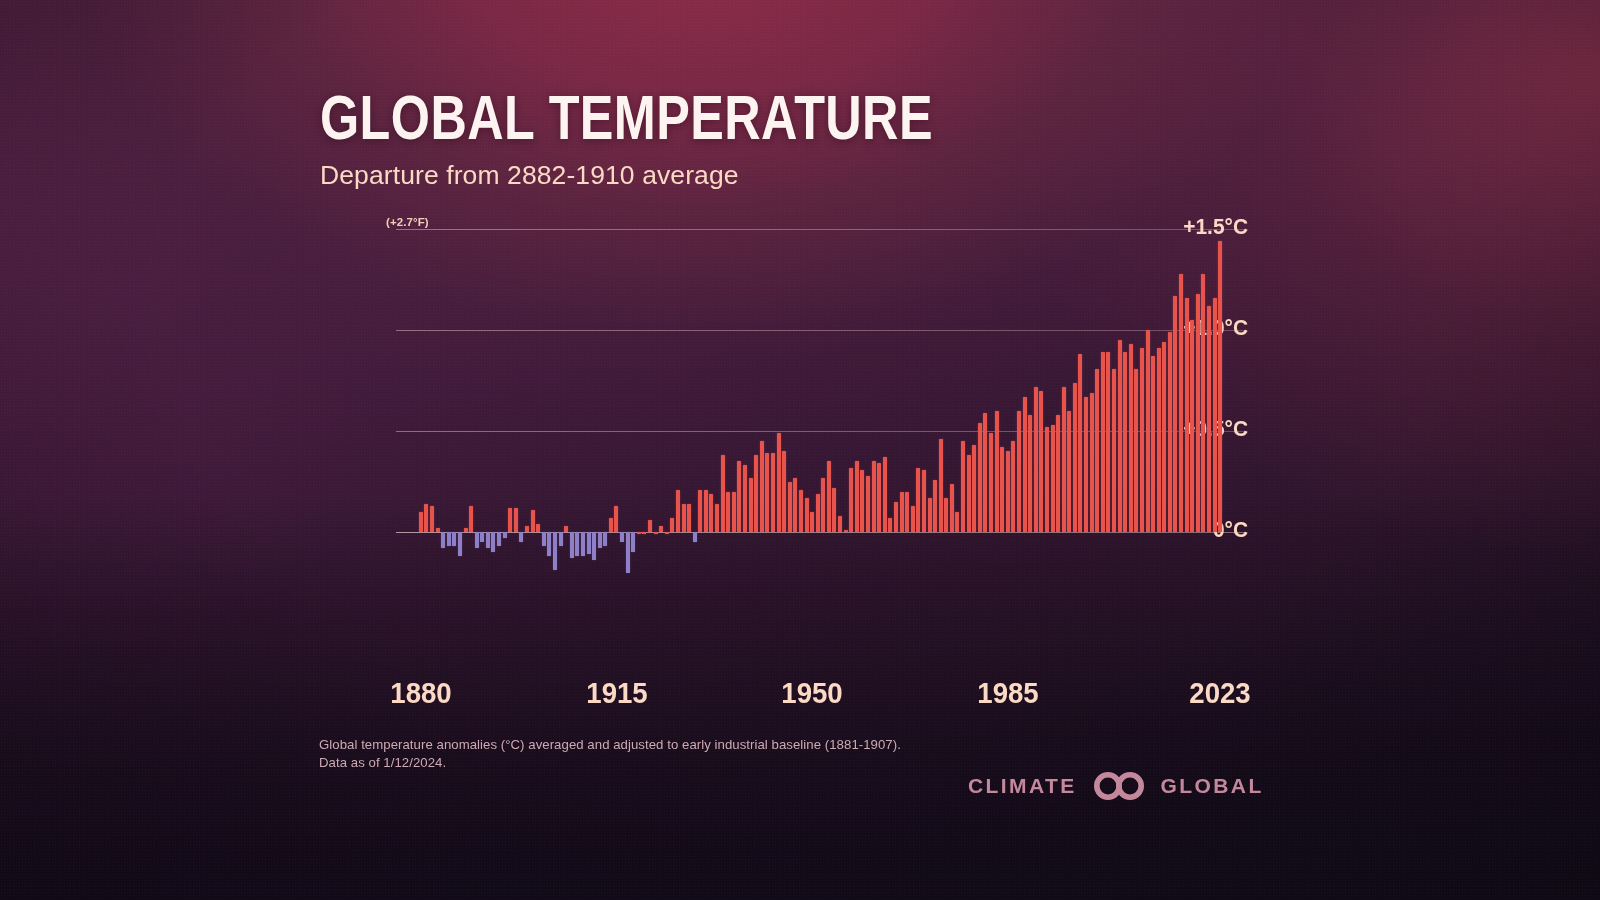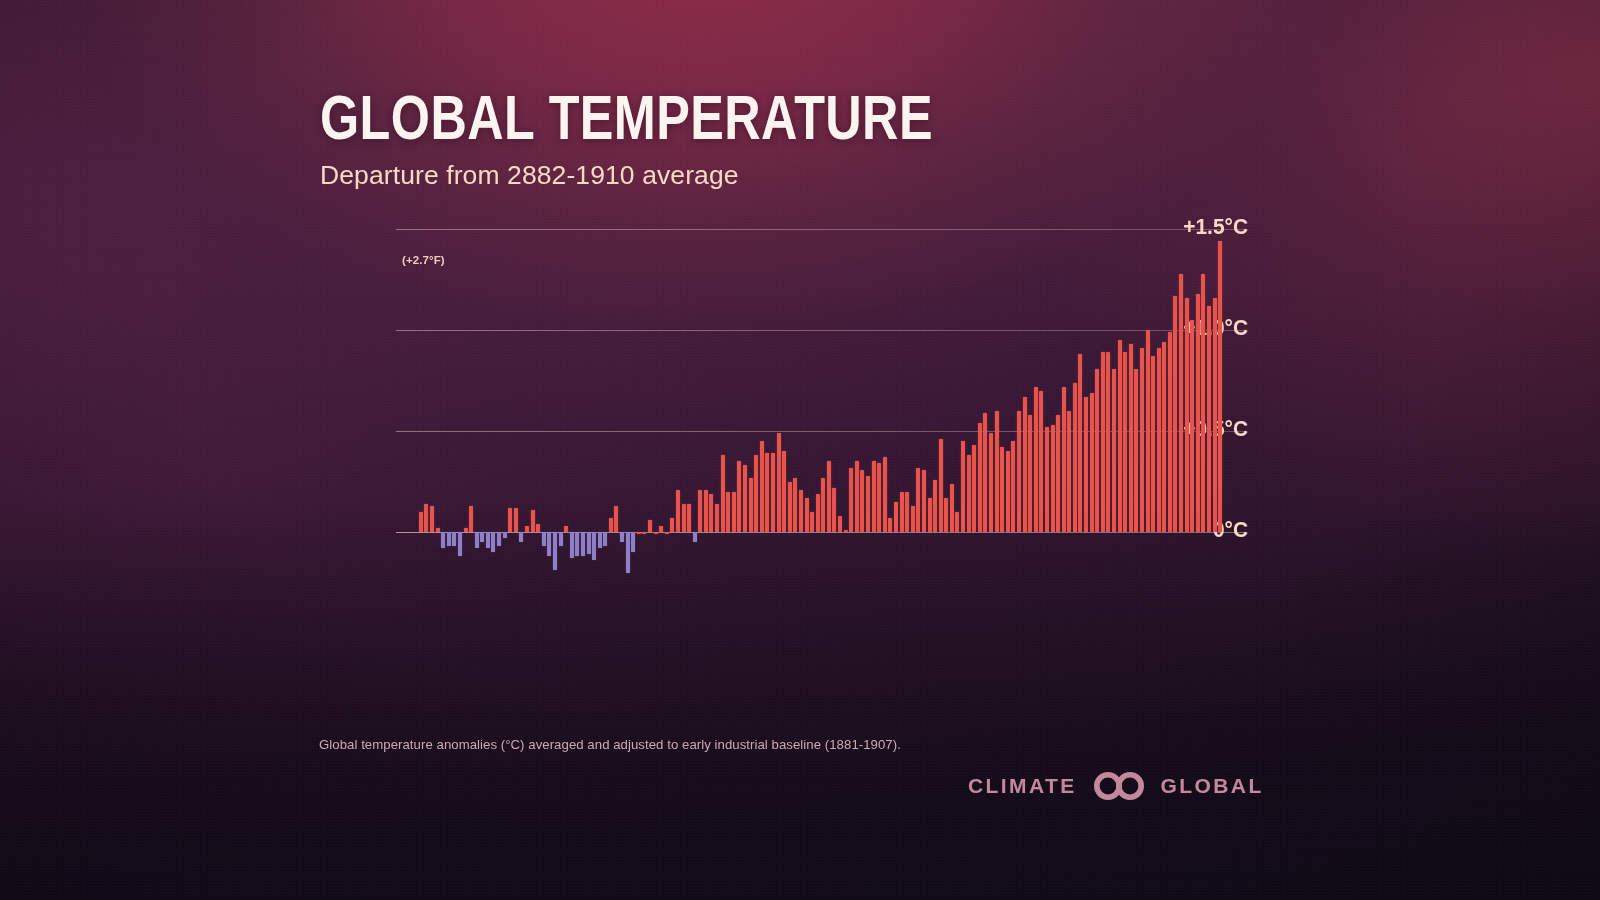--- a/index.html
+++ b/index.html
@@ -161,21 +161,21 @@
         <div class="gridline" style="top: 24.2px;"></div>
         <div class="gridline" style="top: 125.2px;"></div>
         <div class="gridline" style="top: 226.2px;"></div>
         <div class="gridline zero" style="top: 327.1px;"></div>
       </div>
     <div id="ylabels">
         <div class="ylabel" style="top: 9.23188px;">+1.5°C</div>
         <div class="ylabel" style="top: 110.198px;">+1.0°C</div>
         <div class="ylabel" style="top: 211.164px;">+0.5°C</div>
         <div class="ylabel" style="top: 312.13px;">0°C</div>
-        <div class="ftag" style="left: 84px; top: 11.2319px; margin-top: 38px;">(+2.7°F)</div>
+        <div class="ftag" style="left: 68px; top: 11.2319px;">(+2.7°F)</div>
       </div>
     <div id="plot">
         <div class="bar warm" title="1880: +0.10°C" style="left: 0.8px; top: 306.94px; height: 20.19px;"></div>
         <div class="bar warm" title="1881: +0.14°C" style="left: 6.39px; top: 298.86px; height: 28.27px;"></div>
         <div class="bar warm" title="1882: +0.13°C" style="left: 11.98px; top: 300.88px; height: 26.25px;"></div>
         <div class="bar warm" title="1883: +0.02°C" style="left: 17.57px; top: 323.09px; height: 4.04px;"></div>
         <div class="bar cool" title="1884: -0.08°C" style="left: 23.16px; top: 327.13px; height: 16.15px;"></div>
         <div class="bar cool" title="1885: -0.07°C" style="left: 28.75px; top: 327.13px; height: 14.14px;"></div>
         <div class="bar cool" title="1886: -0.07°C" style="left: 34.34px; top: 327.13px; height: 14.14px;"></div>
         <div class="bar cool" title="1887: -0.12°C" style="left: 39.93px; top: 327.13px; height: 24.23px;"></div>
@@ -311,23 +311,31 @@
         <div class="bar warm" title="2017: +1.16°C" style="left: 766.66px; top: 92.89px; height: 234.24px;"></div>
         <div class="bar warm" title="2018: +1.05°C" style="left: 772.25px; top: 115.1px; height: 212.03px;"></div>
         <div class="bar warm" title="2019: +1.18°C" style="left: 777.84px; top: 88.85px; height: 238.28px;"></div>
         <div class="bar warm" title="2020: +1.28°C" style="left: 783.43px; top: 68.66px; height: 258.47px;"></div>
         <div class="bar warm" title="2021: +1.12°C" style="left: 789.02px; top: 100.97px; height: 226.16px;"></div>
         <div class="bar warm" title="2022: +1.16°C" style="left: 794.61px; top: 92.89px; height: 234.24px;"></div>
         <div class="bar warm" title="2023: +1.44°C" style="left: 800.2px; top: 36.35px; height: 290.78px;"></div>
       </div>
   </div>
 
+  <div class="xlabels" id="xlabels">
+      <div class="xlabel" style="left: 102.8px;">1880</div>
+      <div class="xlabel" style="left: 298.5px;">1915</div>
+      <div class="xlabel" style="left: 494.1px;">1950</div>
+      <div class="xlabel" style="left: 689.8px;">1985</div>
+      <div class="xlabel" style="left: 902.2px;">2023</div>
+    </div>
 
   <div class="footer">
     <div>Global temperature anomalies (°C) averaged and adjusted to early industrial baseline (1881-1907).</div>
+    <div>Data as of 1/12/2024.</div>
   </div>
 
   <div class="logo">
     <span class="logo-word">CLIMATE</span>
     <svg class="logo-mark" viewBox="0 0 62 28">
       <circle cx="20" cy="14" r="11.2" fill="none" stroke="#c4889c" stroke-width="5.6"></circle>
       <circle cx="42" cy="14" r="11.2" fill="none" stroke="#c4889c" stroke-width="5.6"></circle>
     </svg>
     <span class="logo-word">GLOBAL</span>
   </div>

